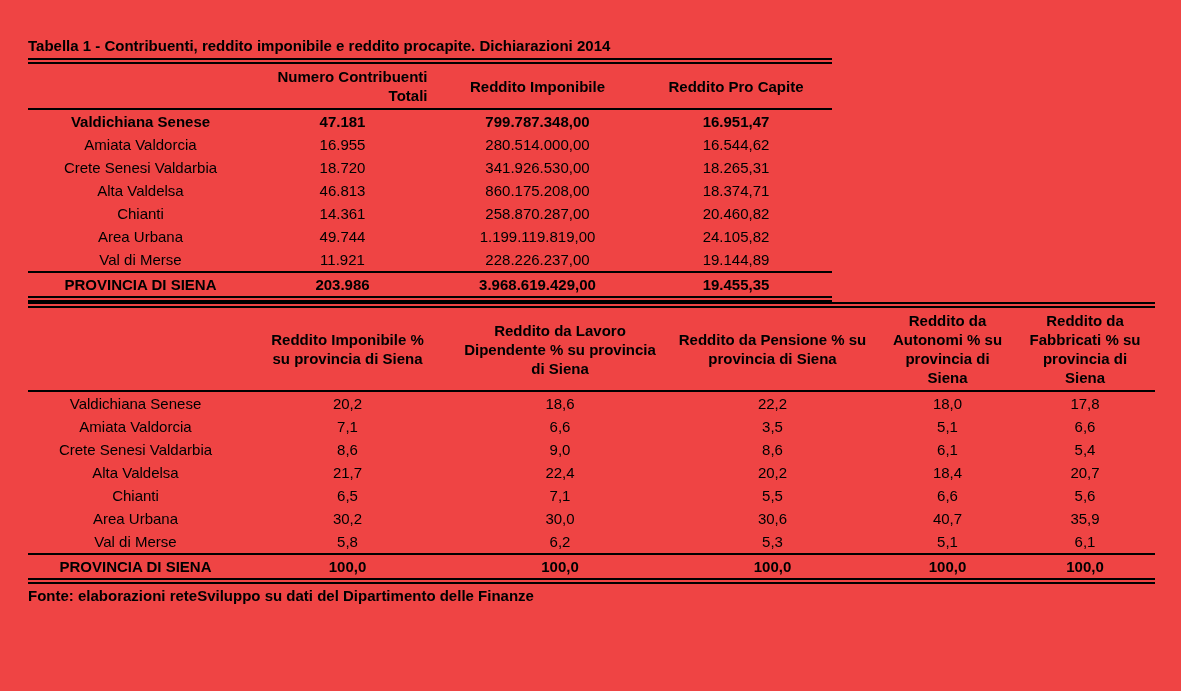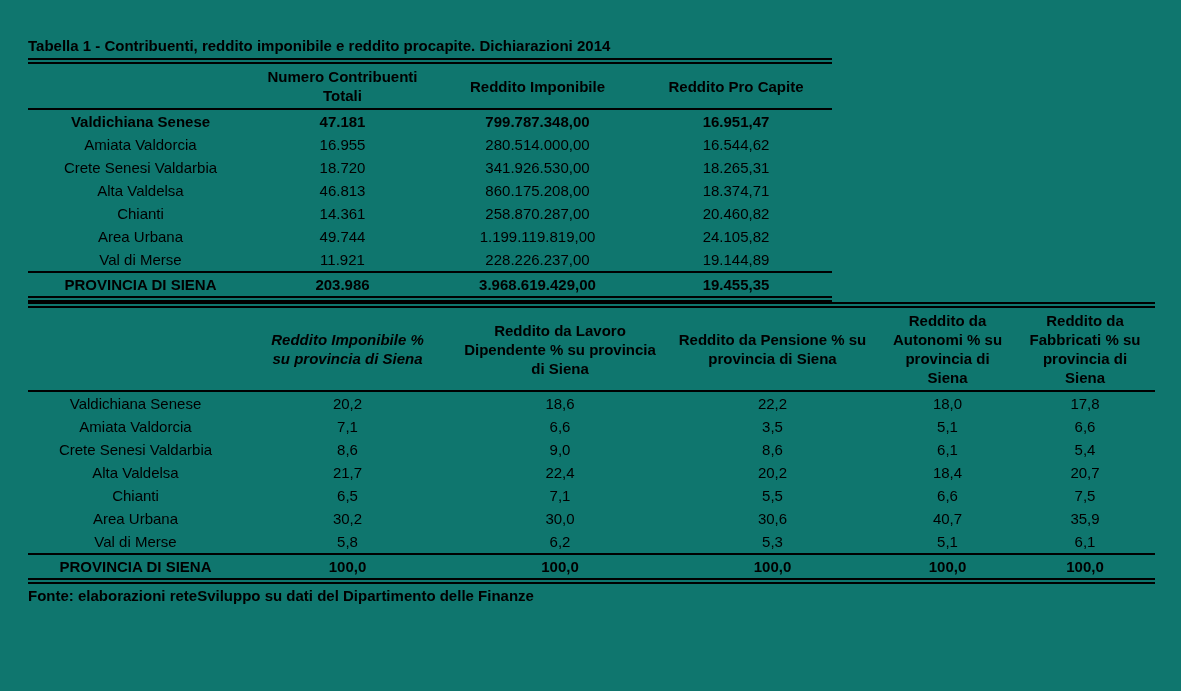--- a/index.html
+++ b/index.html
@@ -1,41 +1,41 @@
 <!DOCTYPE html>
 <html><head>
 <meta charset="utf-8">
 <style>
   html, body { margin:0; padding:0; background:#ffffff; }
   .page {
     position:relative;
     width:1181px; height:691px;
     box-sizing:border-box;
-    background:#0f766e;
+    background:#ef4444;
     color:#000000;
     font-family:"Liberation Sans", sans-serif;
     padding:36px 0 0 28px;
     overflow:hidden;
   }
   .caption {
     font-size:15px; font-weight:bold; line-height:19px;
     padding-bottom:3px;
   }
   .caption-t3 { margin-top:9px; }
   .caption-t2 { margin-top:43px; }
   table { border-collapse:collapse; table-layout:fixed; }
   .t1 { width:804px; border-top:6px double #000; border-bottom:6px double #000; }
   .t2 { width:1127px; border-top:6px double #000; border-bottom:6px double #000; }
   th {
     font-size:15px; font-weight:bold; text-align:center; vertical-align:middle;
     line-height:19px; padding:3px 2px; border-bottom:2px solid #000;
   }
   th .w { display:inline-block; }
-  .t1 th.h1 .w { max-width:170px; }
-  .t2 th.h1 .w { max-width:165px;font-style:italic; }
+  .t1 th.h1 .w { max-width:170px;text-align:right; }
+  .t2 th.h1 .w { max-width:165px; }
   .t2 th.h2 .w { max-width:198px; }
   .t2 th.h3 .w { max-width:192px; }
   .t2 th.h4 .w { max-width:128px; }
   .t2 th.h5 .w { max-width:128px; }
   td {
     font-size:15px; line-height:19px; padding:2px 2px;
     text-align:center; vertical-align:middle;
   }
   td.name { text-align:center; padding-left:5px; }
   tr.emph td { font-weight:bold; }
@@ -179,21 +179,21 @@
         <td>20,2</td>
         <td>18,4</td>
         <td>20,7</td>
       </tr>
       <tr>
         <td class="name">Chianti</td>
         <td>6,5</td>
         <td>7,1</td>
         <td>5,5</td>
         <td>6,6</td>
-        <td>7,5</td>
+        <td>5,6</td>
       </tr>
       <tr>
         <td class="name">Area Urbana</td>
         <td>30,2</td>
         <td>30,0</td>
         <td>30,6</td>
         <td>40,7</td>
         <td>35,9</td>
       </tr>
       <tr>

